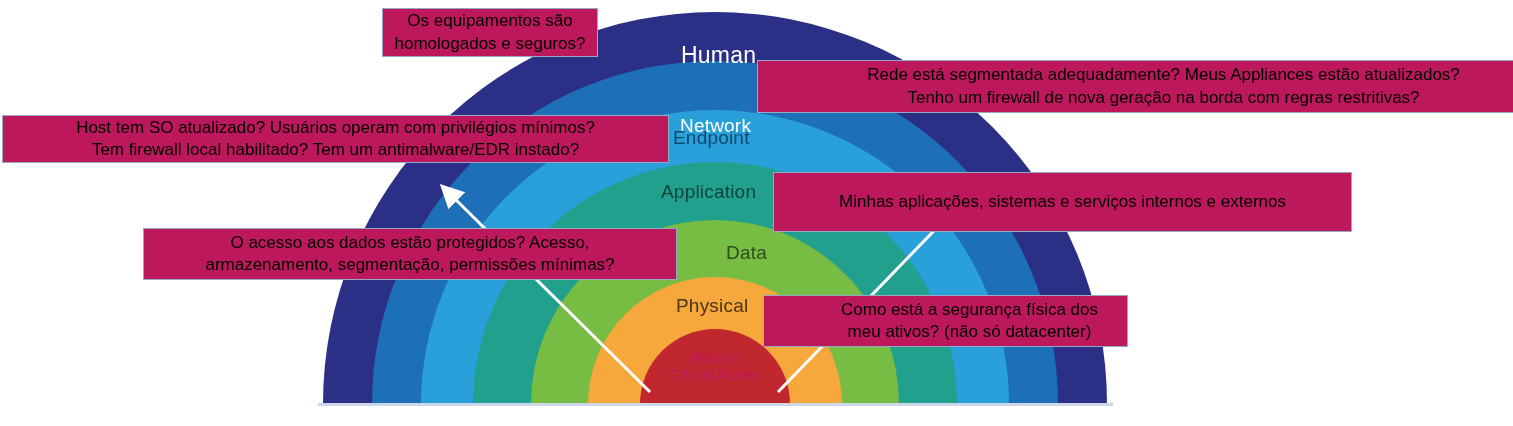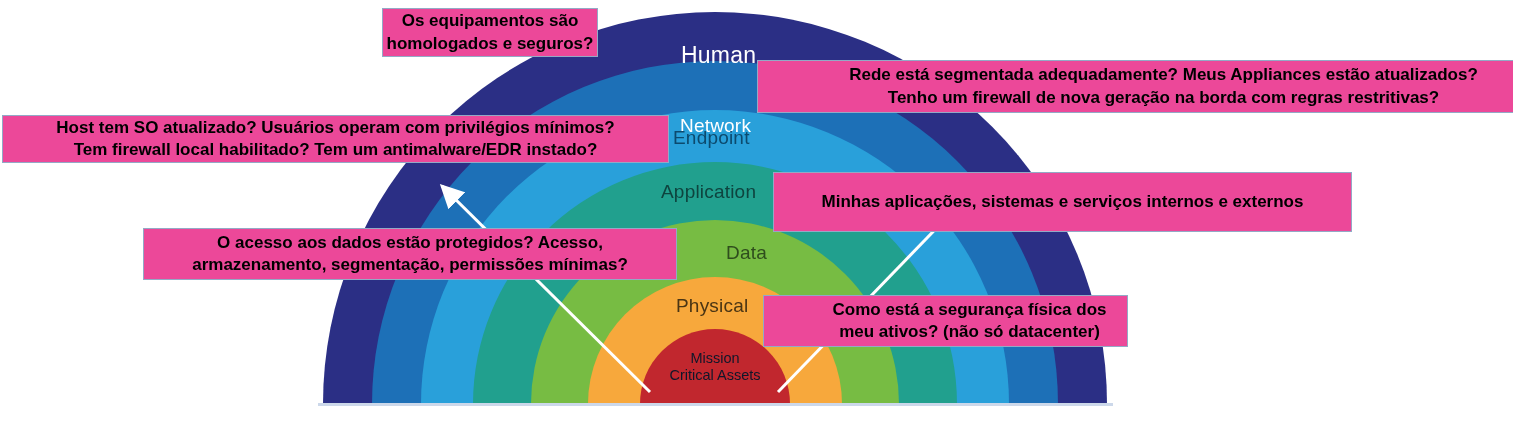--- a/index.html
+++ b/index.html
@@ -18,31 +18,31 @@
   }
   .lbl-white{color:#ffffff;}
   .lbl-human{font-size:23px;}
   .lbl-endpoint{color:#0c4a6e;}
   .lbl-application{color:#0e443f;}
   .lbl-data{color:#2f4d1d;}
   .lbl-physical{color:#4a3514;}
   .center-label{
     position:absolute;z-index:2;
     width:150px;text-align:center;
-    color:#0f172a;font-size:14.5px;line-height:17px;
+    color:#be185d;font-size:14.5px;line-height:17px;
   }
   .callout{
     position:absolute;z-index:3;
-    background:#ec4899;
+    background:#be185d;
     border:1px solid #93a9c6;
     box-sizing:border-box;
     display:flex;flex-direction:column;
     justify-content:center;align-items:center;
     text-align:center;
-    color:#000000;font-weight:bold;font-size:17px;line-height:1.3;
+    color:#000000;font-weight:normal;font-size:17px;line-height:1.3;
   }
   .callout .line{white-space:nowrap;}
 </style>
 </head>
 <body>
 
 <div class="stage">
 
   <svg width="1513" height="426" viewBox="0 0 1513 426">
     <defs>

